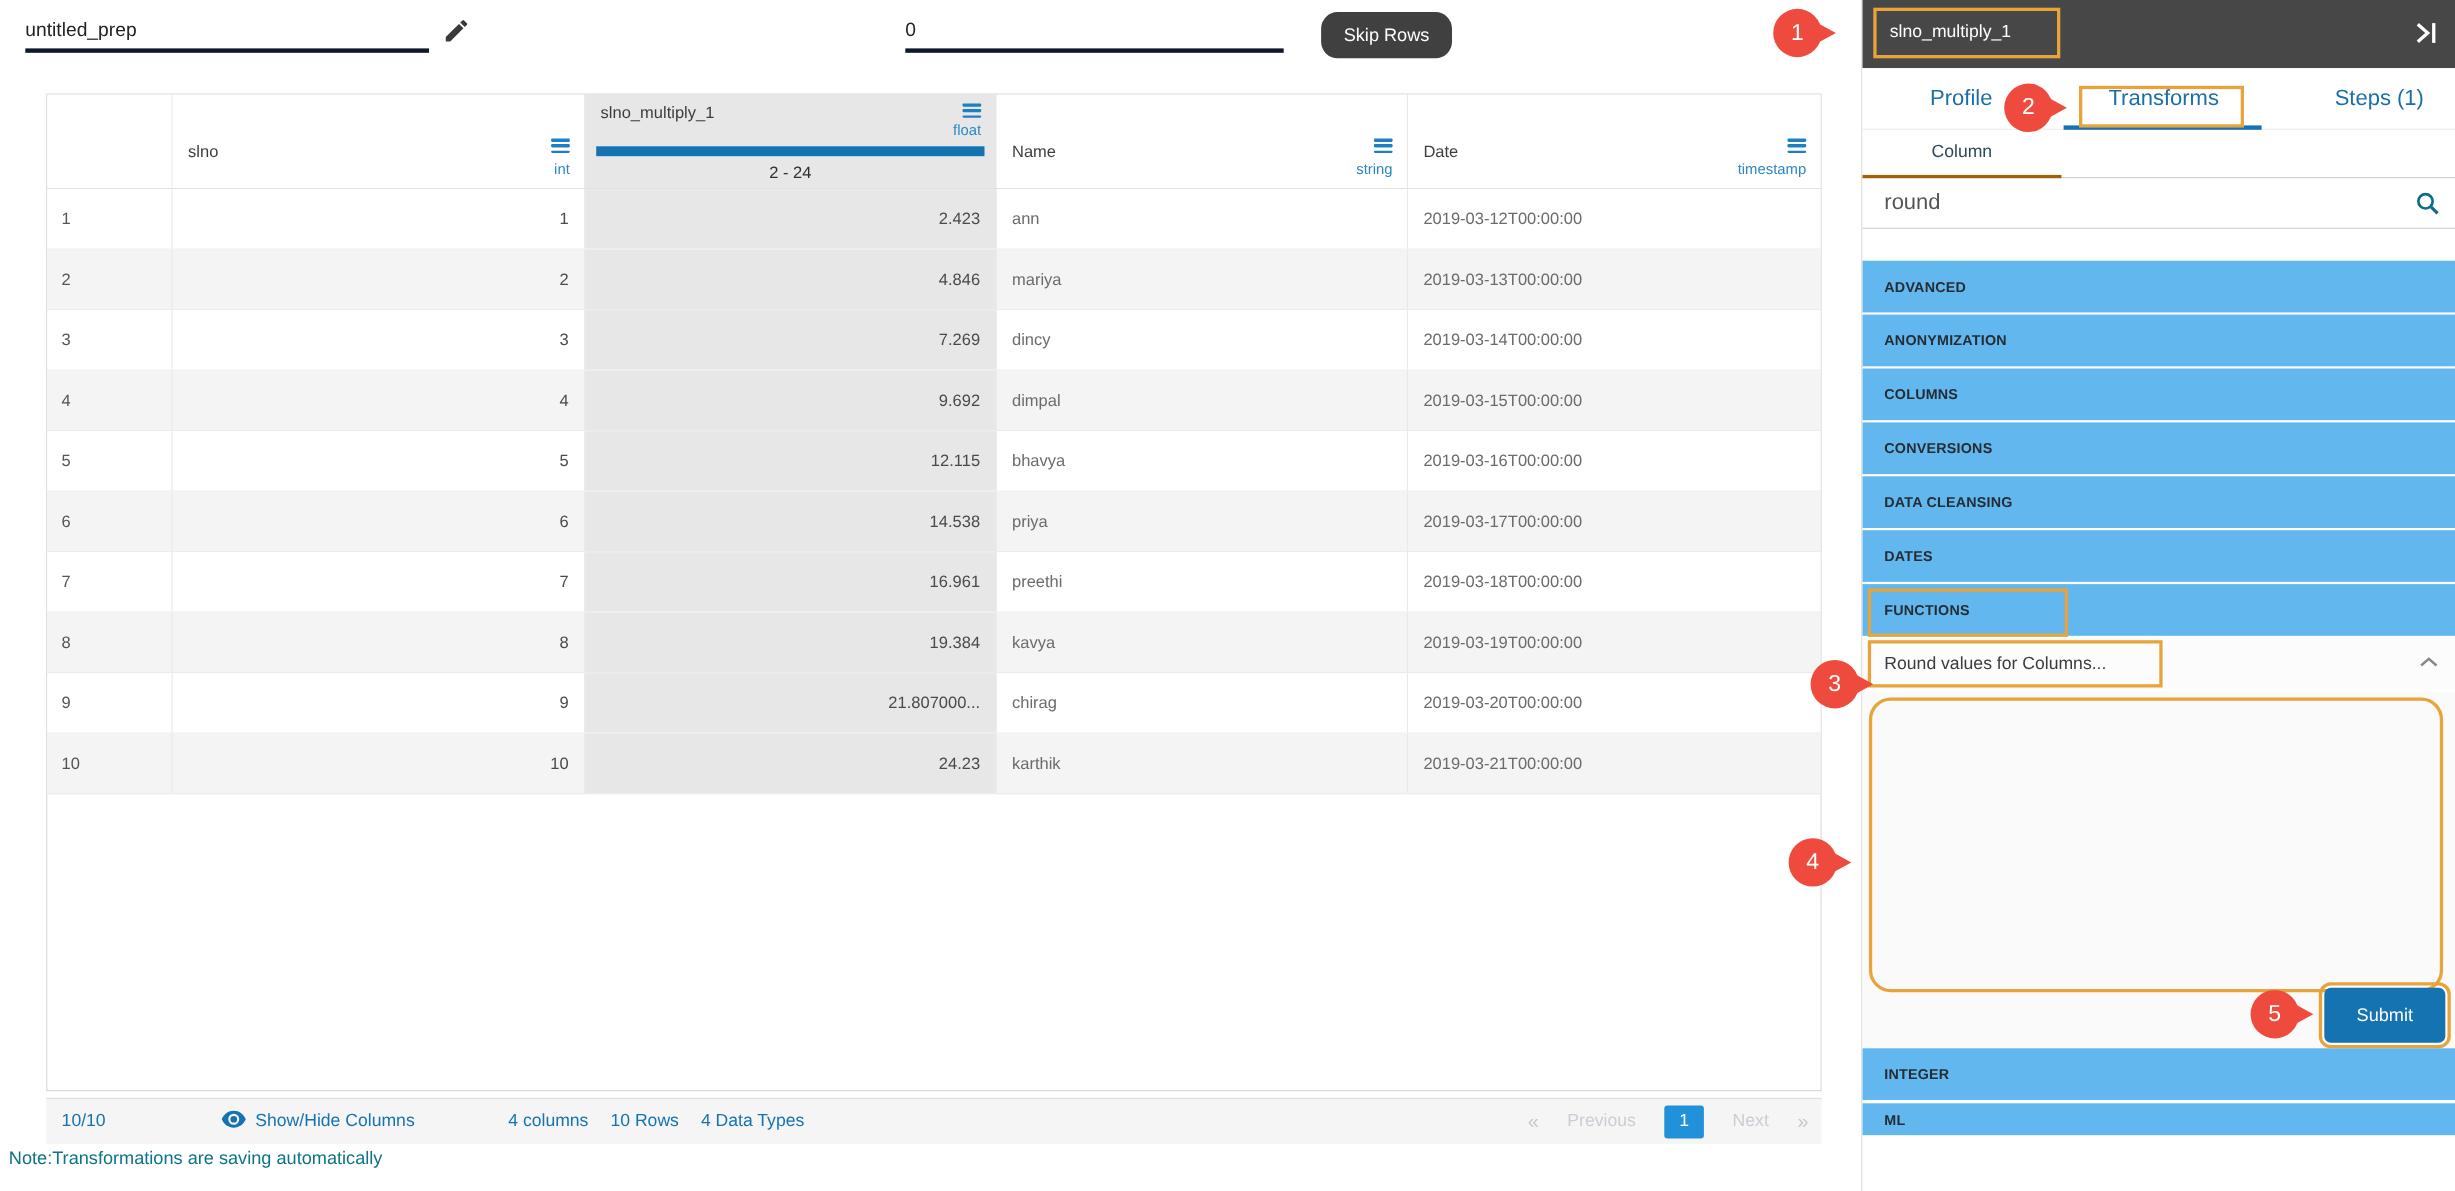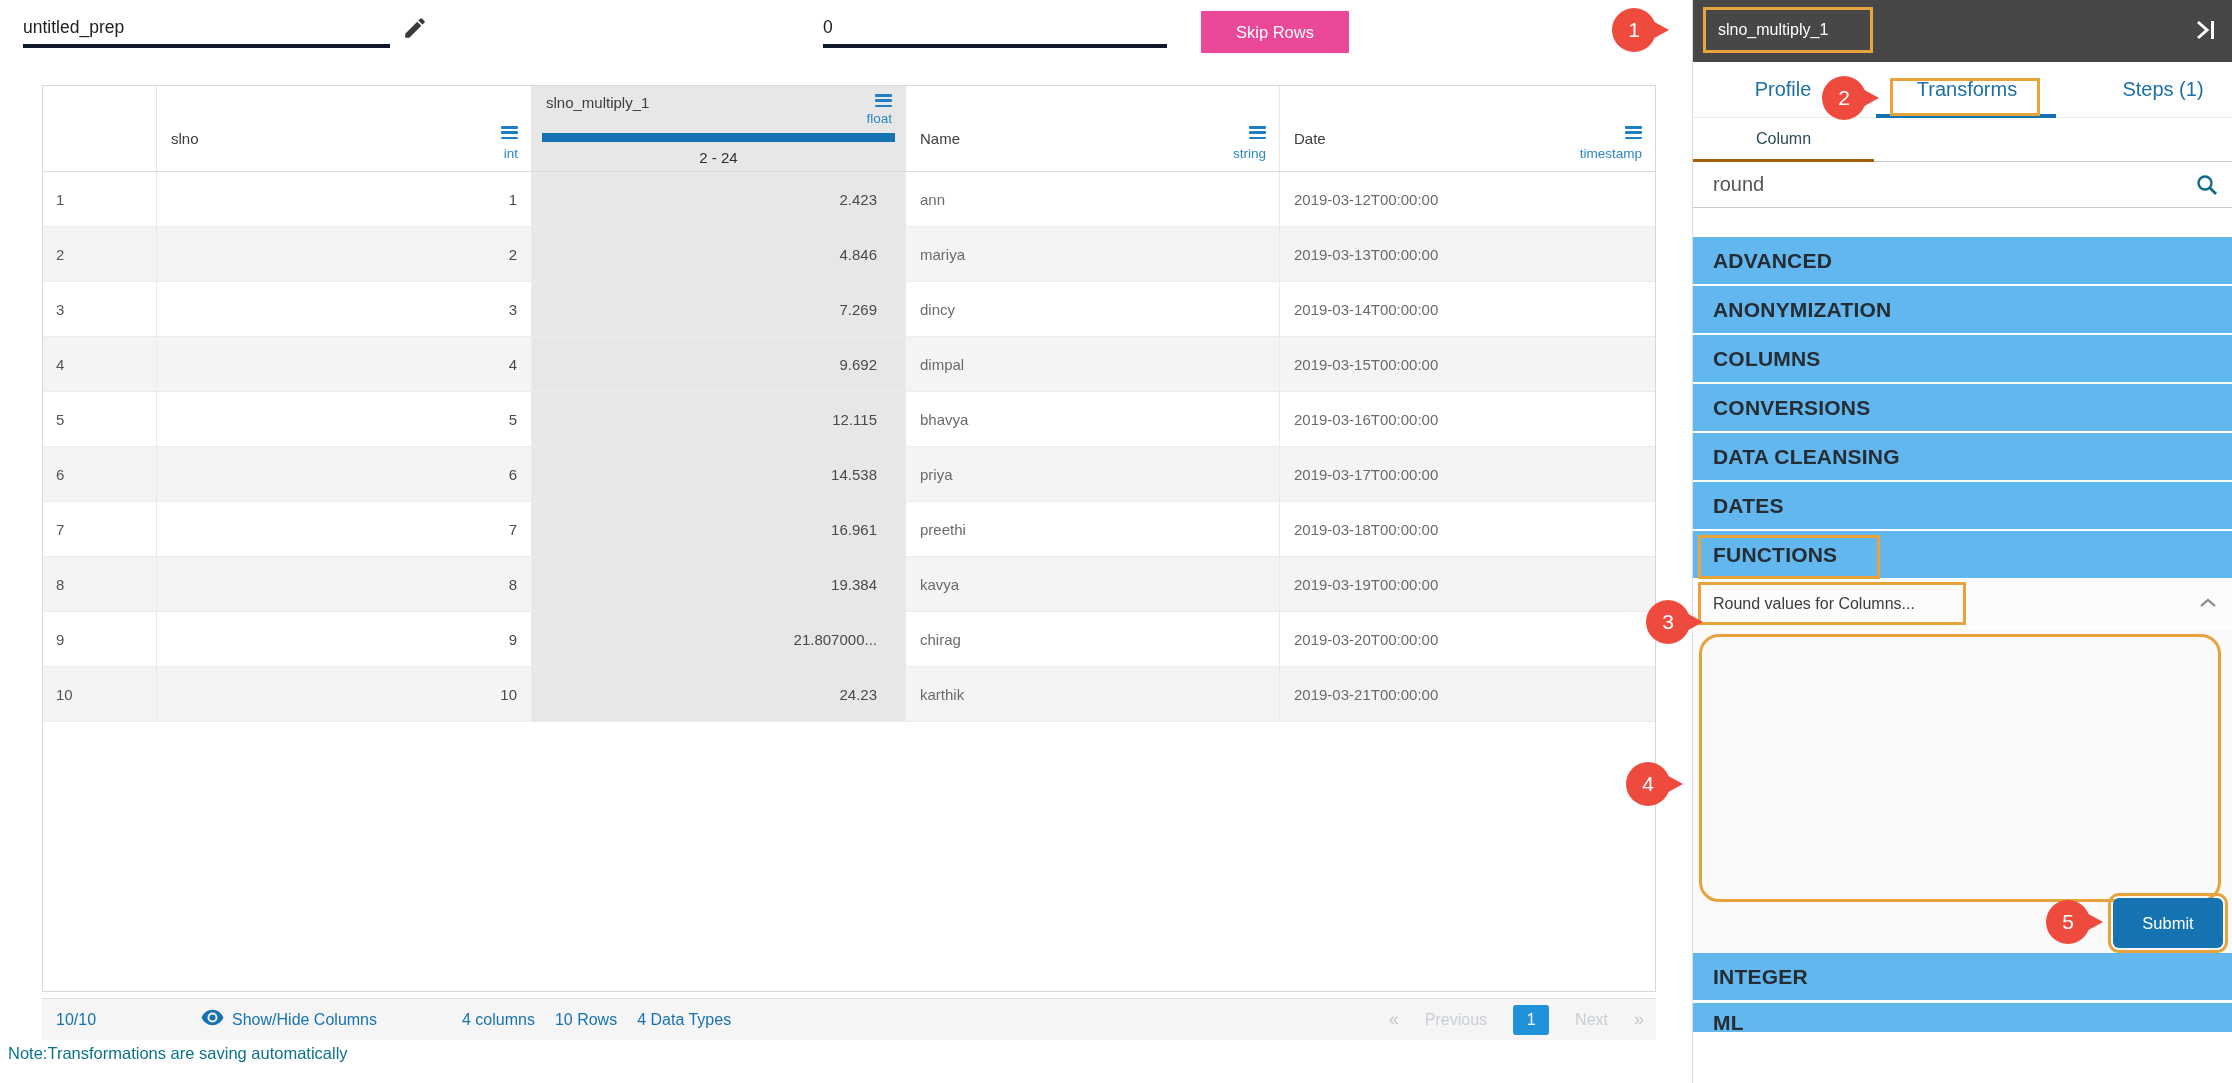--- a/index.html
+++ b/index.html
@@ -15,22 +15,22 @@
 
   
   .field-underline {
     position:absolute; display:flex; align-items:center;
     border-bottom:4px solid #0f172a; font-size:17.5px; color:#222; background:#fff;
   }
   #prep-name { left:23px; top:10px; width:367px; height:38px; }
   #pencil-btn { position:absolute; left:400px; top:14px; width:30px; height:30px; border:none; background:transparent; cursor:pointer; }
   #rows-field { left:823px; top:10px; width:344px; height:38px; }
   #skip-btn {
-    position:absolute; left:1201px; top:11px; width:148px; height:42px;
-    background:#ec4899; color:#fff; border:none; border-radius:1px;
+    position:absolute; left:1201px; top:11px; width:119px; height:42px;
+    background:#404040; color:#fff; border:none; border-radius:15px;
     font-size:16.5px; font-family:inherit; cursor:pointer;
   }
 
   
   #grid { left:42px; top:85px; width:1614px; height:907px; border:1px solid #d8d8d8; background:#fff; }
   .ghead { display:grid; grid-template-columns:114px 375px 374px 374px auto; height:86px; border-bottom:1px solid #dcdcdc; }
   .th { position:relative; border-right:1px solid #e7e7e7; background:#fff; }
   .th:last-child { border-right:none; }
   .th .name { position:absolute; left:14px; top:44px; font-size:15px; color:#3d3d3d; }
   .th .right-top { top:40px; }
@@ -43,21 +43,21 @@
   .th-mult .type { top:25px;margin-left:36px; }
   .range-bar { position:absolute; left:10px; right:10px; top:47px; height:9px; background:#1673b1; }
   .range-text { position:absolute; left:0; right:0; bottom:5px; text-align:center; font-size:15px; color:#2f2f2f; }
 
   .trow { display:grid; grid-template-columns:114px 375px 374px 374px auto; height:55px; border-bottom:1px solid #ececec; background:#fff; }
   .trow:nth-child(odd) { background:#f4f4f4; }
   .trow .c { display:flex; align-items:center; font-size:15px; color:#4a4a4a; border-right:1px solid #e9e9e9; overflow:hidden; }
   .trow .c:last-child { border-right:none; }
   .c.idx { padding-left:13px; color:#555; }
   .c.num { justify-content:flex-end; padding-right:14px; }
-  .c.mult { justify-content:flex-end; padding-right:28px; background:#e7e7e7; white-space:nowrap; }
+  .c.mult { justify-content:flex-end; padding-right:14px; background:#e7e7e7; white-space:nowrap; }
   .c.nm, .c.dt { padding-left:14px; color:#6b6b6b; }
 
   
   #foot-strip { left:42px; top:998px; width:1614px; height:42px; background:#f5f5f5; border-top:1px solid #ddd;
                 display:flex; align-items:center; font-size:16px; color:#1673b1; }
   #foot-count { margin-left:14px; }
   #showhide { display:flex; align-items:center; gap:8px; margin-left:105px; cursor:pointer; }
   #foot-summary { display:flex; gap:20px; margin-left:85px; }
   #pager { margin-left:auto; margin-right:12px; display:flex; align-items:center; gap:26px; font-size:16px; color:#c9ced4; }
   #pager .arrow { color:#c2c8cd; font-size:18px; }
@@ -81,21 +81,21 @@
 
   #subtab-row { position:absolute; left:0; top:118px; width:540px; height:44px; border-bottom:1px solid #ccc; }
   #subtab-col { position:absolute; left:0; top:0; width:181px; height:44px; display:flex; align-items:center; justify-content:center;
                 font-size:16px; color:#2c4a56; border-bottom:3px solid #a16207; cursor:pointer; }
 
   #search-row { position:absolute; left:0; top:162px; width:540px; height:46px; border-bottom:1px solid #ccc; display:flex; align-items:center; }
   #search-text { margin-left:20px; font-size:20px; color:#555; }
   #search-icon { position:absolute; right:14px; top:11px; }
 
   .cat { position:absolute; left:0; width:540px; height:47px; background:#61b7ee; display:flex; align-items:center;
-         padding-left:20px; font-size:21px; font-weight:700; color:#262c33; letter-spacing:.2px; cursor:pointer; }
+         padding-left:20px; font-size:13px; font-weight:700; color:#262c33; letter-spacing:.2px; cursor:pointer; }
   #cat0{top:237px} #cat1{top:286px} #cat2{top:335px} #cat3{top:384px} #cat4{top:433px} #cat5{top:482px} #cat6{top:531px}
   #catA{top:953px} #catB{top:1003px; height:29px; overflow:hidden; align-items:flex-start; padding-top:8px; }
 
   #round-row { position:absolute; left:0; top:580px; width:540px; height:47px; background:#fcfcfc; display:flex; align-items:center; cursor:pointer; }
   #round-label { margin-left:20px; font-size:16px; color:#3b3b3b; }
   #caret-up { position:absolute; right:16px; top:15px; }
 
   #form-bg { position:absolute; left:0; top:629px; width:540px; height:326px; background:#fafafa; }
   #form-outline { position:absolute; left:6px; top:634px; width:522px; height:268px; border:3px solid #e9a33b; border-radius:20px; pointer-events:none; }
   #submit-btn { position:absolute; left:420px; top:898px; width:110px; height:50px; background:#1673b1; color:#fff; border:none;

